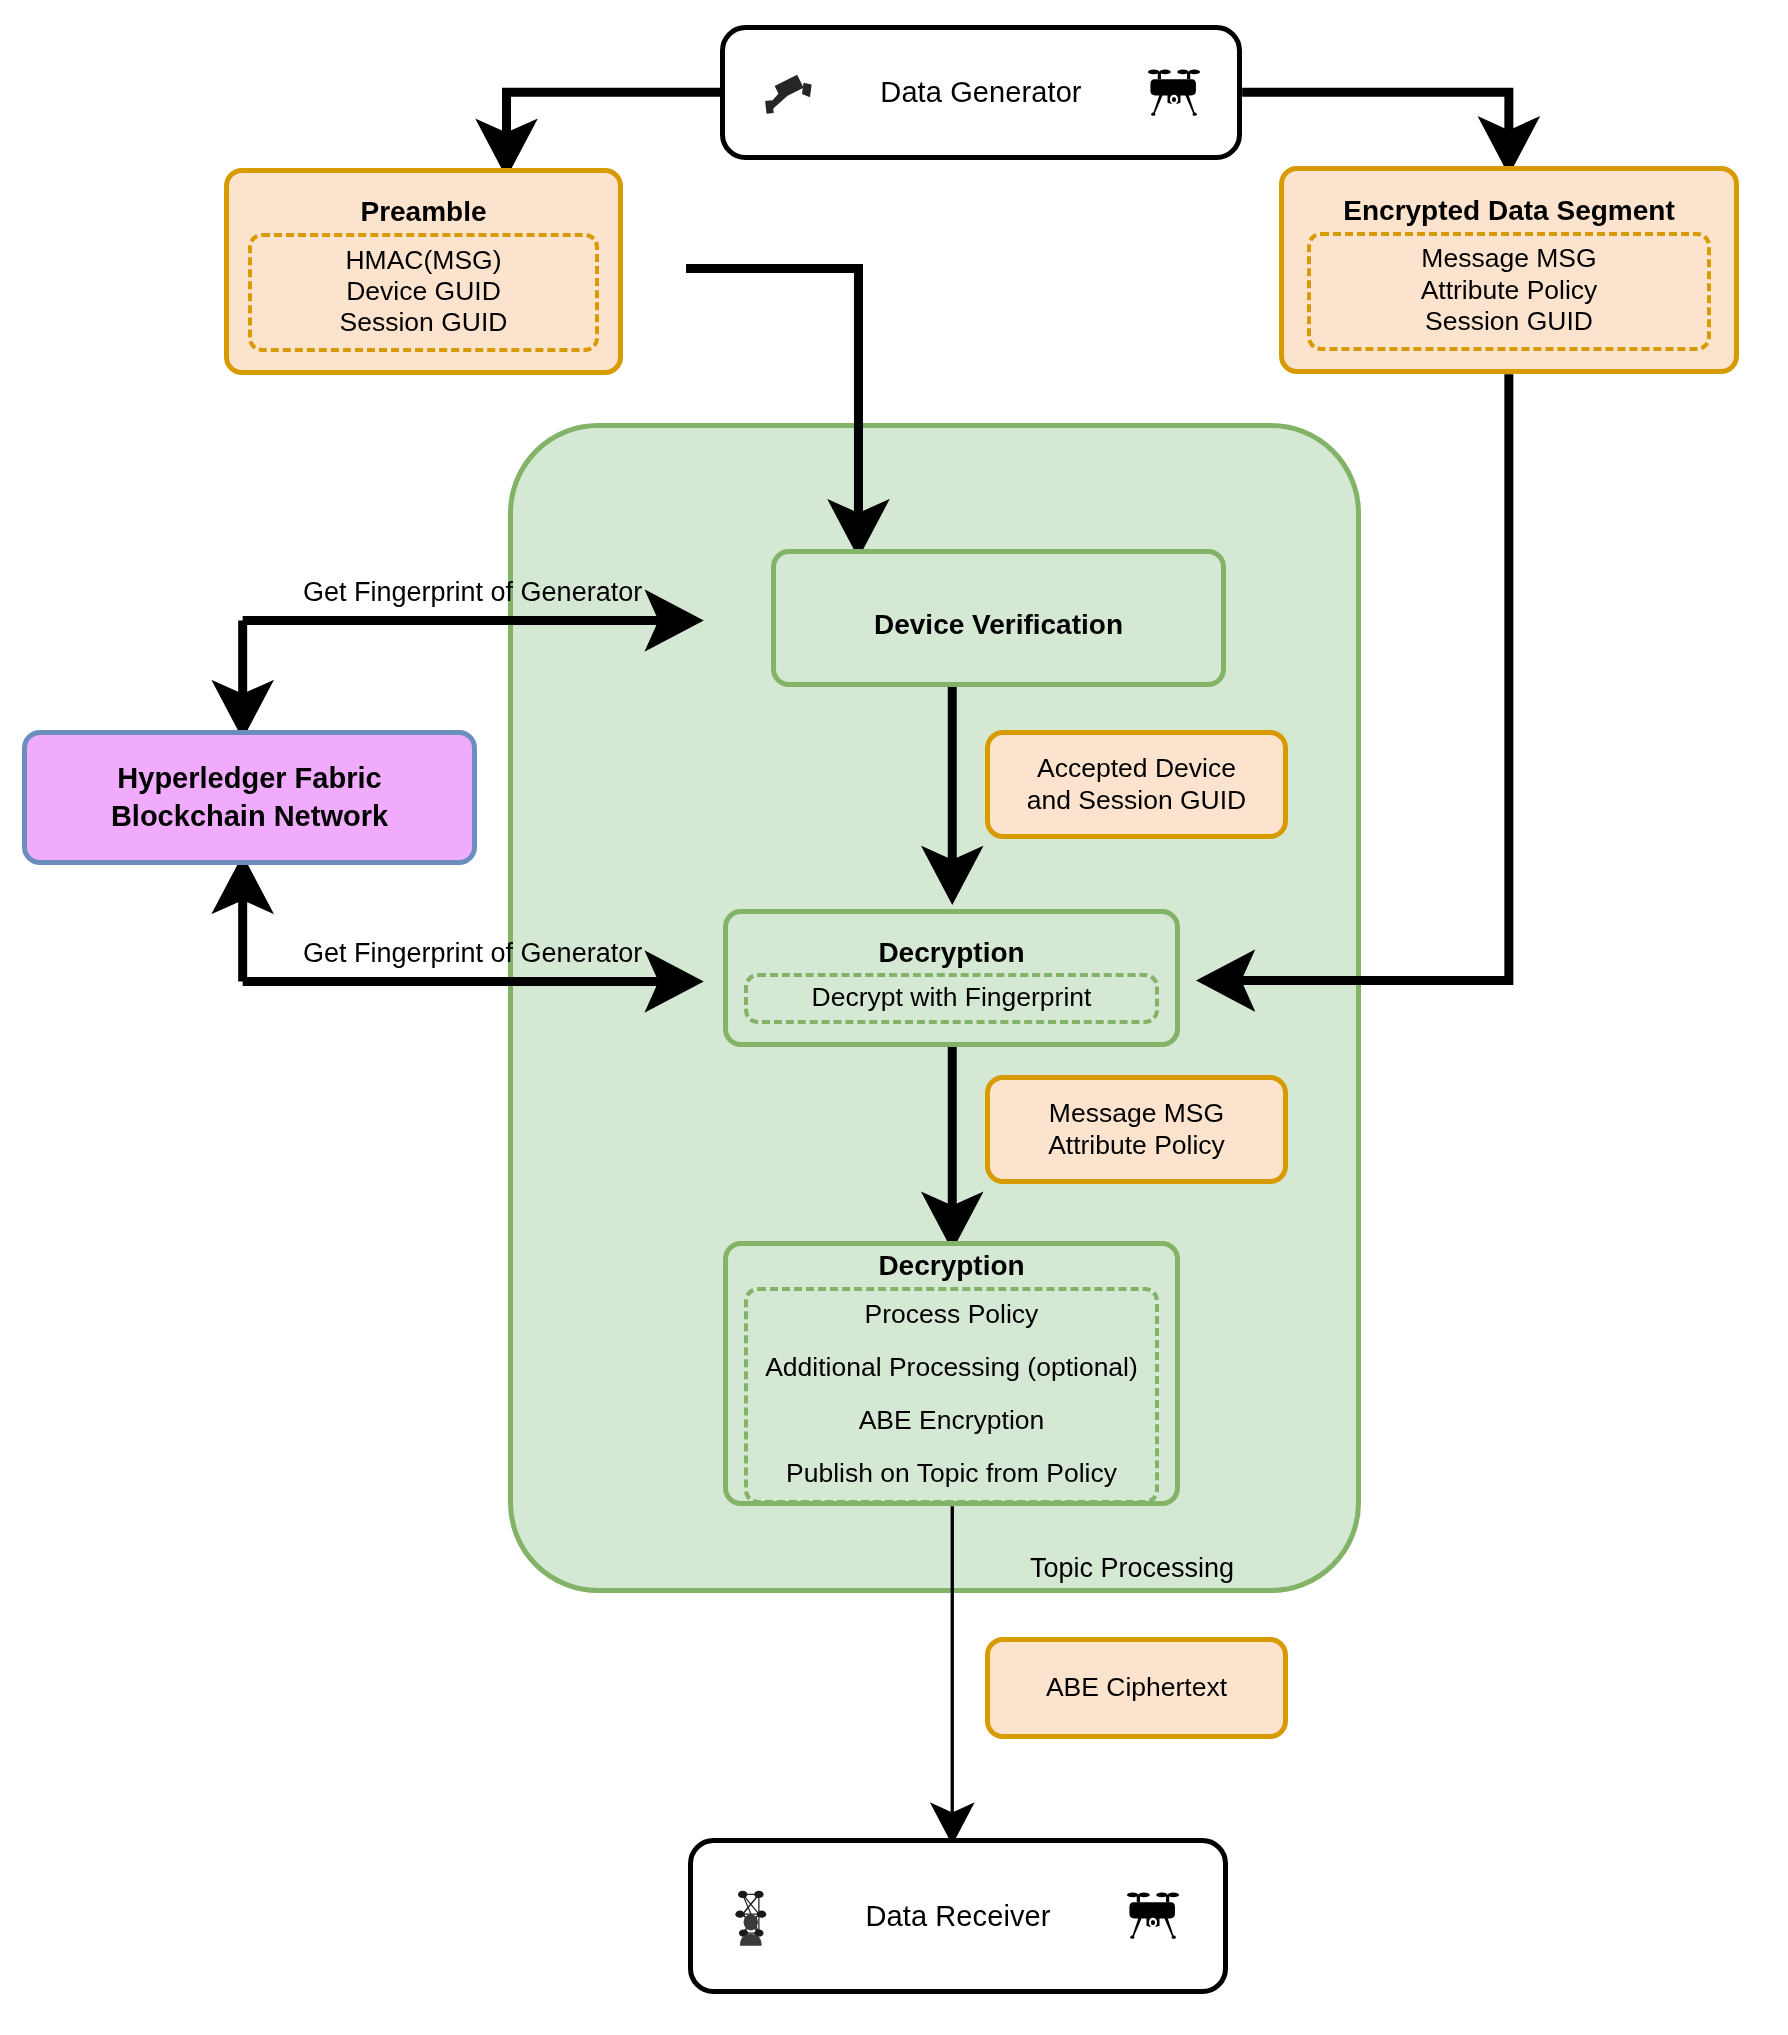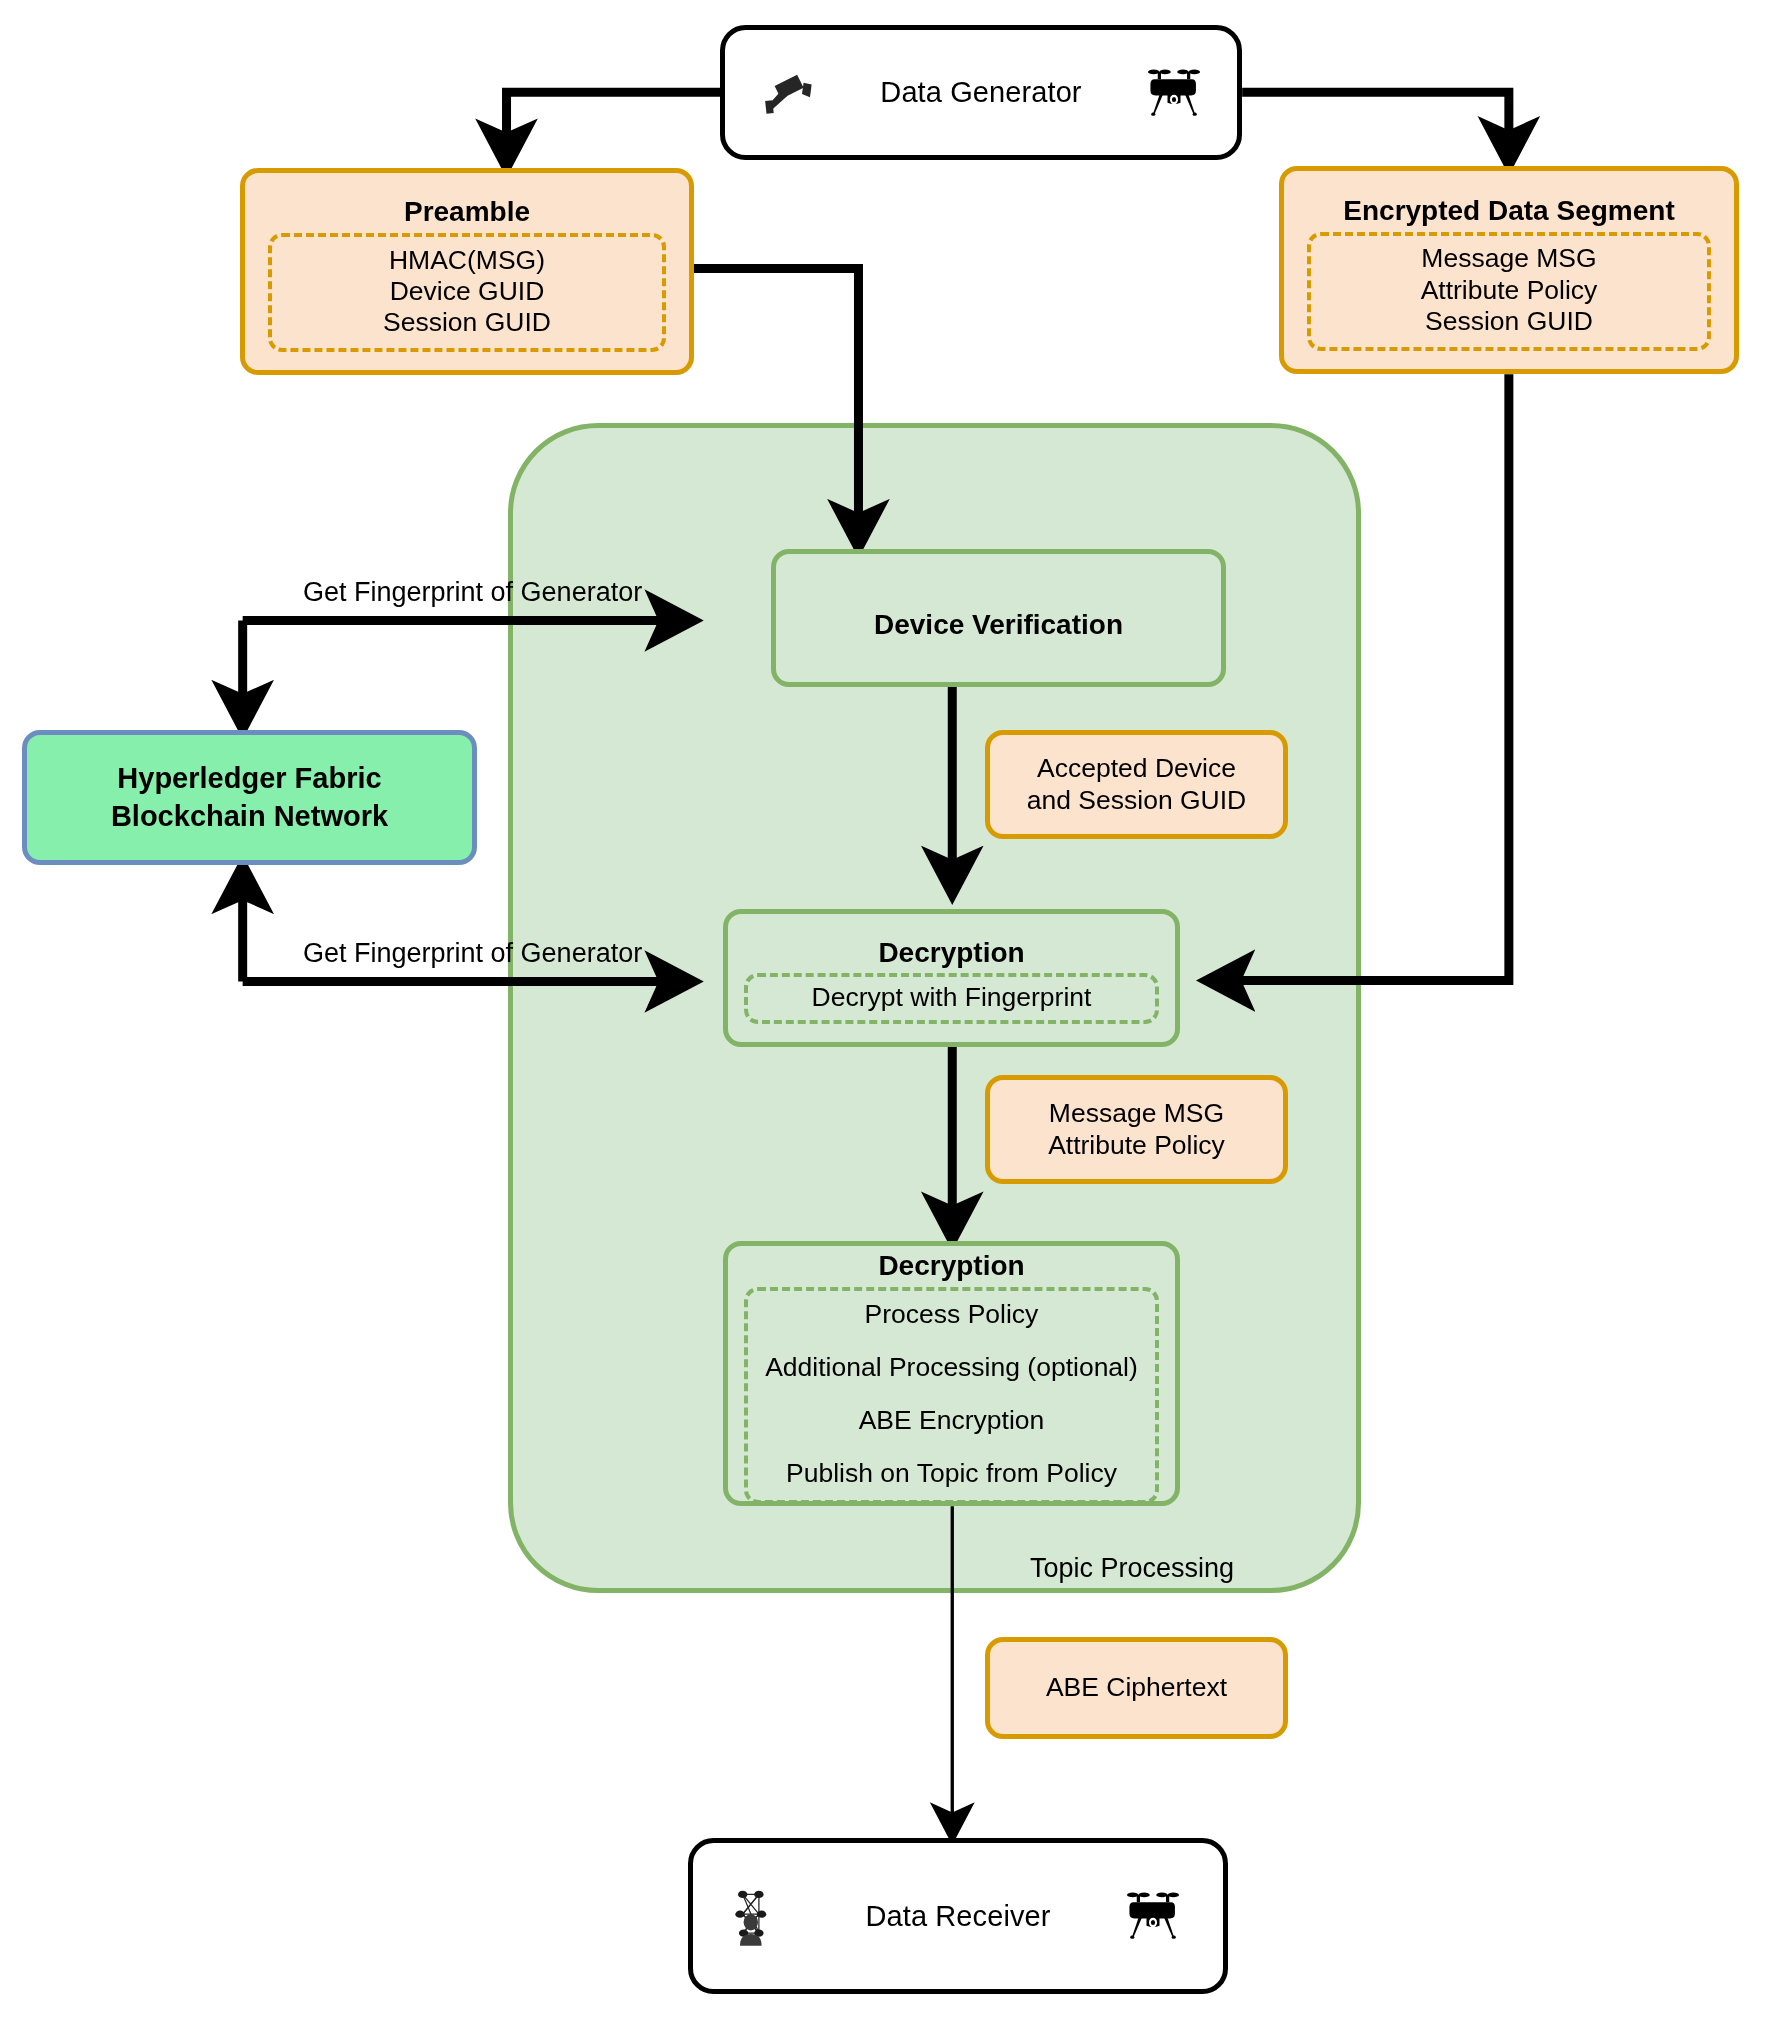--- a/index.html
+++ b/index.html
@@ -37,21 +37,21 @@
     background:#D5E8D4;border:5.2px solid #82B366;border-radius:18px;
   }
   .green .title{font-size:28px;font-weight:bold;line-height:1.05;}
   .green .inner{
     border:4.3px dashed #82B366;border-radius:14px;
     width:91%;display:flex;flex-direction:column;align-items:center;justify-content:center;
   }
   .green .inner .ln{font-size:26.5px;line-height:1.2;white-space:nowrap;}
   
   .blue{
-    background:#86efac;border:5.2px solid #6C8EBF;border-radius:18px;
+    background:#f0abfc;border:5.2px solid #6C8EBF;border-radius:18px;
   }
   .blue .ln{font-size:29px;font-weight:bold;line-height:1.28;}
   
   .lane{
     position:absolute;background:#D5E8D4;border:5.2px solid #82B366;
     border-radius:90px;box-sizing:border-box;
   }
   .lane-label{
     position:absolute;font-size:27px;color:#000;white-space:nowrap;
   }
@@ -126,21 +126,21 @@
           <ellipse cx="36" cy="40" rx="2.6" ry="3.2" fill="#000"></ellipse>
           <path d="M24 30 L12 58 l-2 0 L20 29 Z"></path>
           <path d="M48 30 L60 58 l2 0 L52 29 Z"></path>
           <rect x="8" y="56" width="5" height="4" rx="2"></rect>
           <rect x="59" y="56" width="5" height="4" rx="2"></rect>
         </g>
       </svg>
     </span>
   </div>
 
-  <div class="node orange" style="left:240px;top:168px;width:454px;height:207px;padding-top:6.6px;">
+  <div class="node orange" style="left:224px;top:168px;width:399px;height:207px;padding-top:6.6px;">
     <div class="title">Preamble</div>
     <div class="inner" style="margin-top:6.6px;padding:7.6px 0 9.5px;">
       <div class="ln">HMAC(MSG)</div>
       <div class="ln">Device GUID</div>
       <div class="ln">Session GUID</div>
     </div>
   </div>
 
   <div class="node orange" style="left:1279px;top:166px;width:460px;height:208px;padding-top:6.6px;">
     <div class="title">Encrypted Data Segment</div>

